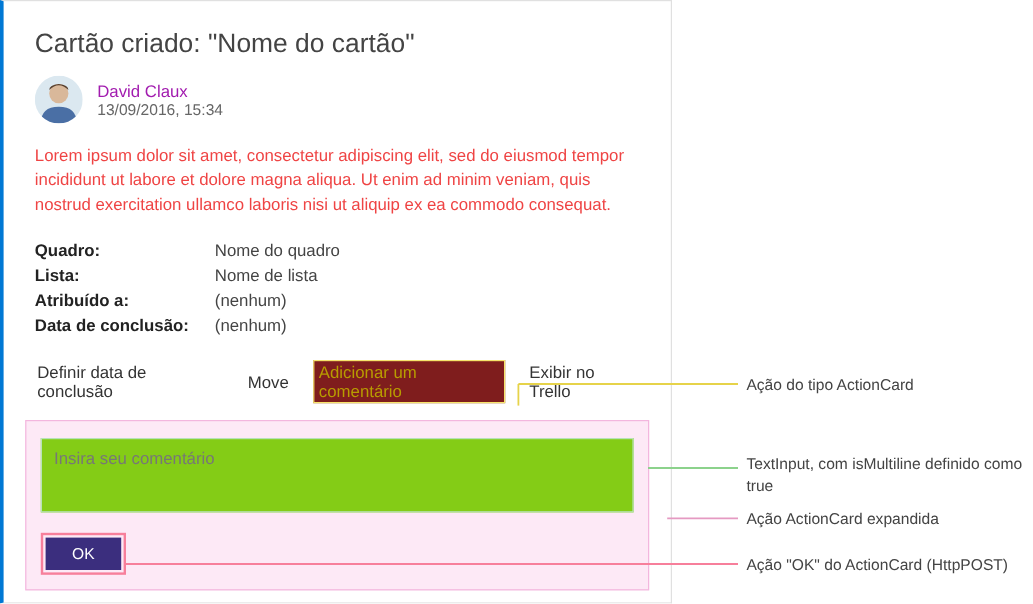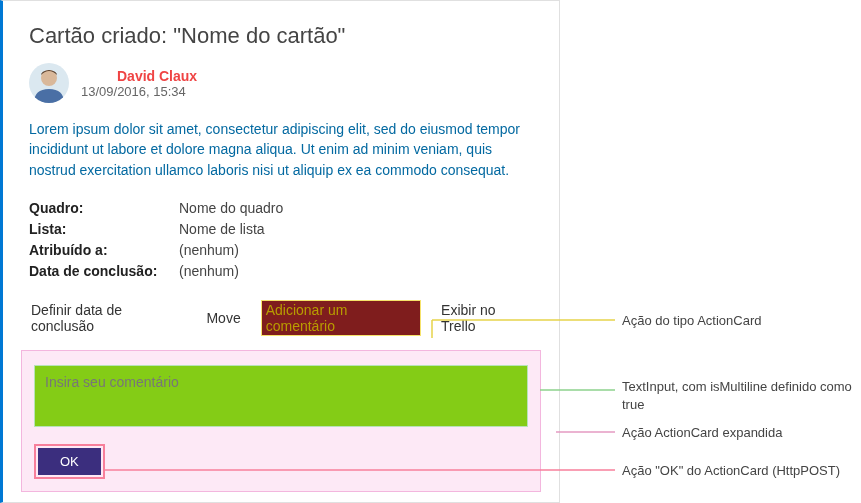--- a/index.html
+++ b/index.html
@@ -36,33 +36,32 @@
   .avatar {
     width: 40px;
     height: 40px;
     border-radius: 50%;
     overflow: hidden;
     margin-right: 12px;
     flex-shrink: 0;
   }
   .avatar svg { width: 100%; height: 100%; display: block; }
   .author-name {
-    font-weight: 700;
-    font-size: 14px;
-    color: #ef4444;
-    margin-left: 36px;
+    font-weight: 400;
+    font-size: 14px;
+    color: #a21caf;
   }
   .author-date {
     font-size: 13px;
     color: #666;
   }
   .body-text {
     font-size: 14px;
     line-height: 1.45;
-    color: #0369a1;
+    color: #ef4444;
     margin-bottom: 18px;
   }
   .meta-table {
     margin-bottom: 18px;
   }
   .meta-row {
     display: flex;
     line-height: 1.5;
   }
   .meta-label {

